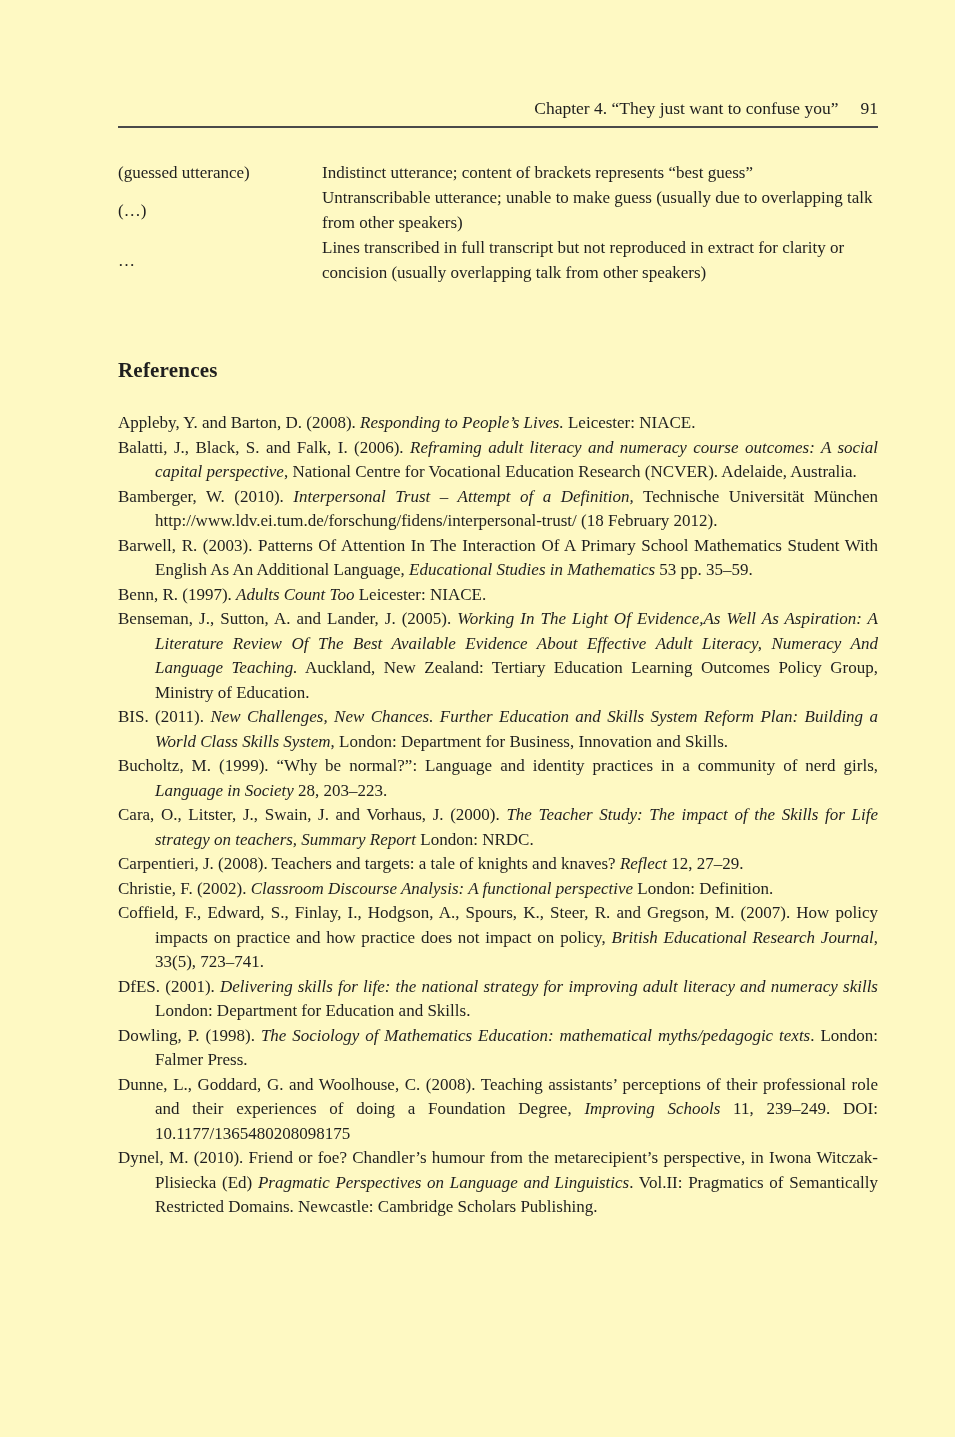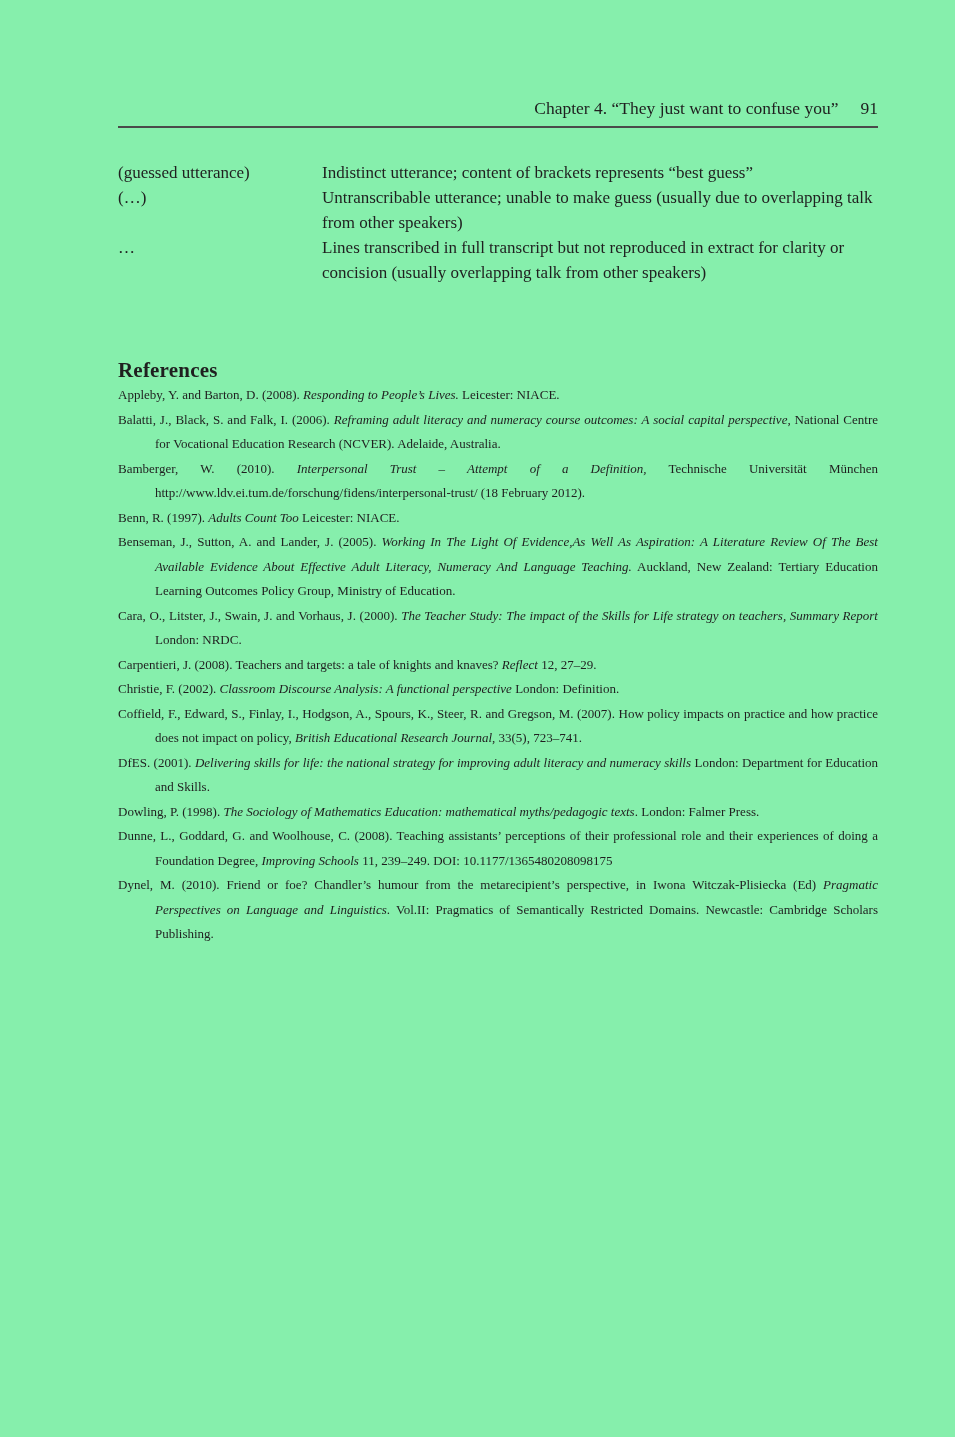--- a/index.html
+++ b/index.html
@@ -11,21 +11,21 @@
     height: 1437px;
     background: #ffffff;
     font-family: "Liberation Serif", "DejaVu Serif", serif;
     color: #1f1f1f;
     -webkit-font-smoothing: antialiased;
   }
   .page {
     position: relative;
     width: 955px;
     height: 1437px;
-    background: #86efac;
+    background: #fef9c3;
     overflow: hidden;
   }
   .content {
     position: absolute;
     left: 118px;
     top: 0;
     width: 760px;
   }
   .running-head {
     margin-top: 97px;
@@ -45,38 +45,39 @@
     margin: 7px 0 0 0;
     height: 0;
   }
   .legend {
     margin-top: 32px;
     font-size: 17px;
     line-height: 25px;
   }
   .legend-row {
     display: flex;
-    align-items: flex-start;
+    align-items: center;
   }
   .legend-symbol {
     flex: 0 0 204px;
     width: 204px;
   }
   .legend-desc {
     flex: 1;
   }
   .refs-heading {
     margin-top: 72px;
     font-size: 21px;
     line-height: 26px;
     font-weight: bold;
     letter-spacing: 0.2px;
   }
   .refs {
-    font-size: 13px;
+    margin-top: 28px;
+    font-size: 17px;
     line-height: 24.5px;
   }
   .refs p.ref {
     margin: 0;
     padding-left: 37px;
     text-indent: -37px;
     text-align: justify;
   }
   .refs em {
     font-style: italic;
@@ -114,27 +115,30 @@
     <div class="refs-heading">References</div>
 
     <div class="refs">
 
         <p class="ref"><span>Appleby, Y. and Barton, D. (2008). </span><em>Responding to People’s Lives.</em><span> Leicester: NIACE.</span></p>
 
         <p class="ref"><span>Balatti, J., Black, S. and Falk, I. (2006). </span><em>Reframing adult literacy and numeracy course outcomes: A social capital perspective</em><span>, National Centre for Vocational Education Research (NCVER). Adelaide, Australia.</span></p>
 
         <p class="ref"><span>Bamberger, W. (2010). </span><em>Interpersonal Trust – Attempt of a Definition,</em><span> Technische Universität München http://www.ldv.ei.tum.de/forschung/fidens/interpersonal-trust/ (18 February 2012).</span></p>
 
+        <p class="ref"><span>Barwell, R. (2003). Patterns Of Attention In The Interaction Of A Primary School Mathematics Student With English As An Additional Language, </span><em>Educational Studies in Mathematics</em><span> 53 pp. 35–59.</span></p>
 
 
         <p class="ref"><span>Benn, R. (1997). </span><em>Adults Count Too</em><span> Leicester: NIACE.</span></p>
 
         <p class="ref"><span>Benseman, J., Sutton, A. and Lander, J. (2005). </span><em>Working In The Light Of Evidence,As Well As Aspiration: A Literature Review Of The Best Available Evidence About Effective Adult Literacy, Numeracy And Language Teaching.</em><span> Auckland, New Zealand: Tertiary Education Learning Outcomes Policy Group, Ministry of Education.</span></p>
 
+        <p class="ref"><span>BIS. (2011). </span><em>New Challenges, New Chances. Further Education and Skills System Reform Plan: Building a World Class Skills System</em><span>, London: Department for Business, Innovation and Skills.</span></p>
 
+        <p class="ref"><span>Bucholtz, M. (1999). “Why be normal?”: Language and identity practices in a community of nerd girls, </span><em>Language in Society</em><span> 28, 203–223.</span></p>
 
         <p class="ref"><span>Cara, O., Litster, J., Swain, J. and Vorhaus, J. (2000). </span><em>The Teacher Study: The impact of the Skills for Life strategy on teachers, Summary Report</em><span> London: NRDC.</span></p>
 
         <p class="ref"><span>Carpentieri, J. (2008). Teachers and targets: a tale of knights and knaves? </span><em>Reflect</em><span> 12, 27–29.</span></p>
 
         <p class="ref"><span>Christie, F. (2002). </span><em>Classroom Discourse Analysis: A functional perspective</em><span> London: Definition.</span></p>
 
         <p class="ref"><span>Coffield, F., Edward, S., Finlay, I., Hodgson, A., Spours, K., Steer, R. and Gregson, M. (2007). How policy impacts on practice and how practice does not impact on policy, </span><em>British Educational Research Journal</em><span>, 33(5), 723–741.</span></p>
 
         <p class="ref"><span>DfES. (2001). </span><em>Delivering skills for life: the national strategy for improving adult literacy and numeracy skills</em><span> London: Department for Education and Skills.</span></p>

